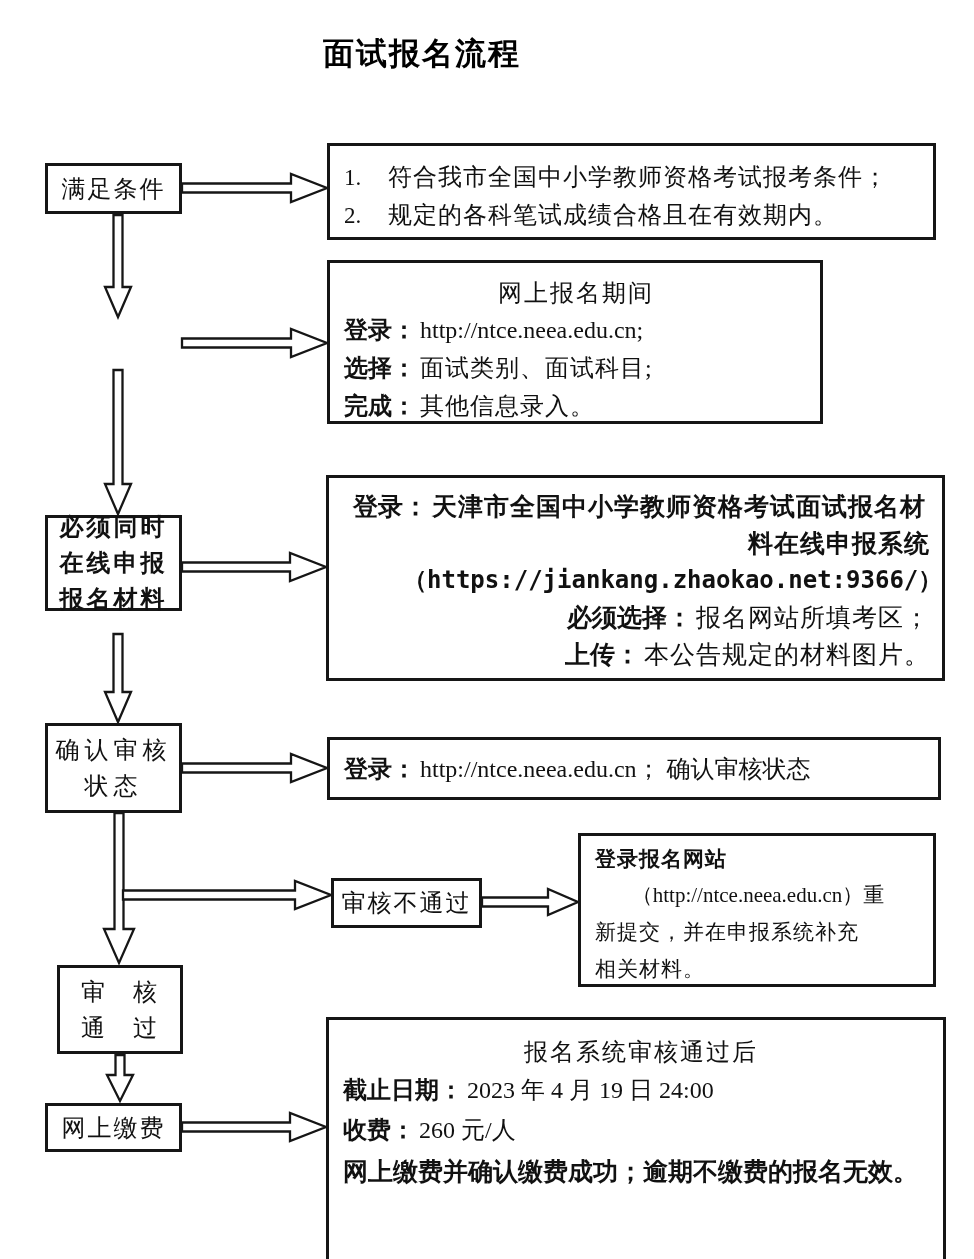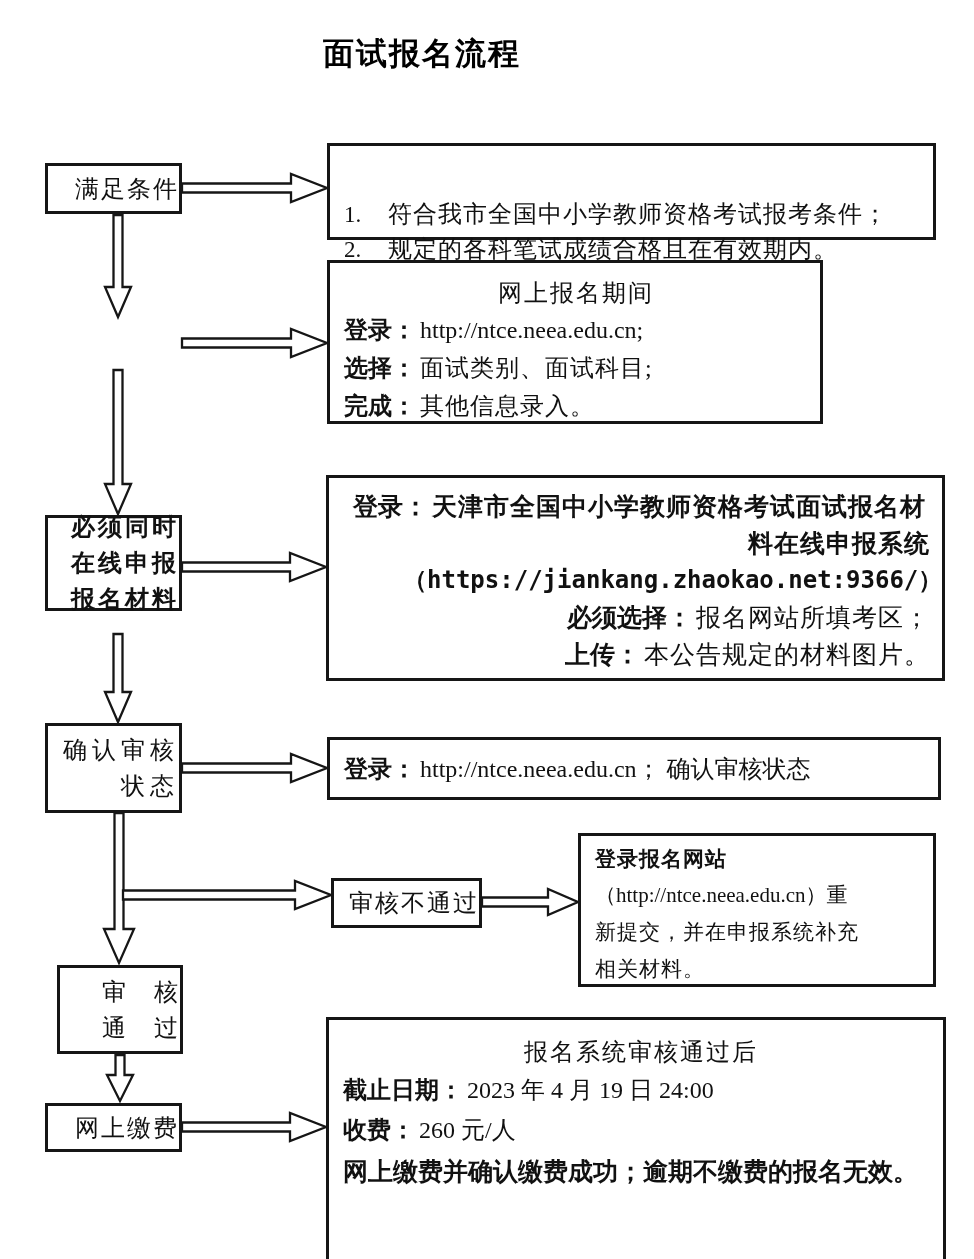--- a/index.html
+++ b/index.html
@@ -6,21 +6,21 @@
   #stage{
     position:relative;width:974px;height:1259px;background:#ffffff;
     font-family:"Liberation Serif","DejaVu Serif",serif;color:#111;
     overflow:hidden;
   }
   #arrows{position:absolute;left:0;top:0;width:974px;height:1259px;}
   .box{
     position:absolute;box-sizing:border-box;border:3px solid #161616;
     background:#ffffff;
   }
-  .nodebox{display:flex;flex-direction:column;align-items:flex-end;justify-content:center;}
+  .nodebox{display:flex;flex-direction:column;align-items:center;justify-content:center;}
   .node-line{font-size:24px;line-height:36px;letter-spacing:2px;white-space:nowrap;}
   .hl{font-family:"Liberation Sans","DejaVu Sans",sans-serif;font-weight:bold;}
   .boldnode .node-line{letter-spacing:3px;}
   .spread{letter-spacing:5px;}
   .content{padding:10px 12px 0 14px;font-size:24px;}
   .line{white-space:nowrap;}
   .line .hl{margin-right:4px;}
   .center{text-align:center;letter-spacing:2px;}
   .num{display:inline-block;width:44px;font-size:23px;}
   #title{
@@ -77,21 +77,21 @@
   <div class="box nodebox" style="left:45px;top:1103px;width:137px;height:49px;">
     <div class="node-line">网上缴费</div>
   </div>
 
   <div class="box nodebox" style="left:331px;top:878px;width:151px;height:50px;">
     <div class="node-line">审核不通过</div>
   </div>
 
   <div class="box" style="left:327px;top:143px;width:609px;height:97px;">
     <div class="content" style="padding-top:13px;">
-      <div class="line" style="line-height:30px;margin-top:40px;">
+      <div class="line" style="line-height:36px;">
         <span class="num">1.</span><span class="serifval">符合我市全国中小学教师资格考试报考条件；</span>
       </div>
       <div class="line" style="line-height:38px;">
         <span class="num">2.</span><span class="serifval">规定的各科笔试成绩合格且在有效期内。</span>
       </div>
     </div>
   </div>
 
   <div class="box" style="left:327px;top:260px;width:496px;height:164px;">
     <div class="content" style="padding-top:12px;">
@@ -128,21 +128,21 @@
     <div class="content" style="padding-top:0;">
       <div class="line">
         <span class="hl">登录：</span><span>http://ntce.neea.edu.cn； 确认审核状态</span>
       </div>
     </div>
   </div>
 
   <div class="box" style="left:578px;top:833px;width:358px;height:154px;">
     <div class="content" style="padding-top:5px;font-size:21px;">
       <div class="line hl" style="line-height:36px;letter-spacing:1px;">登录报名网站</div>
-      <div class="line" style="line-height:37px;">（http://ntce.neea.edu.cn）重</div>
+      <div class="line" style="line-height:37px;text-align:center;">（http://ntce.neea.edu.cn）重</div>
       <div class="line serifval" style="line-height:37px;">新提交，并在申报系统补充</div>
       <div class="line serifval" style="line-height:37px;">相关材料。</div>
     </div>
   </div>
 
   <div class="box" style="left:326px;top:1017px;width:620px;height:259px;">
     <div class="content" style="padding-top:14px;padding-right:4px;">
       <div class="center" style="line-height:36px;">报名系统审核通过后</div>
       <div class="line" style="line-height:40px;">
         <span class="hl">截止日期：</span><span>2023 年 4 月 19 日 24:00</span>

